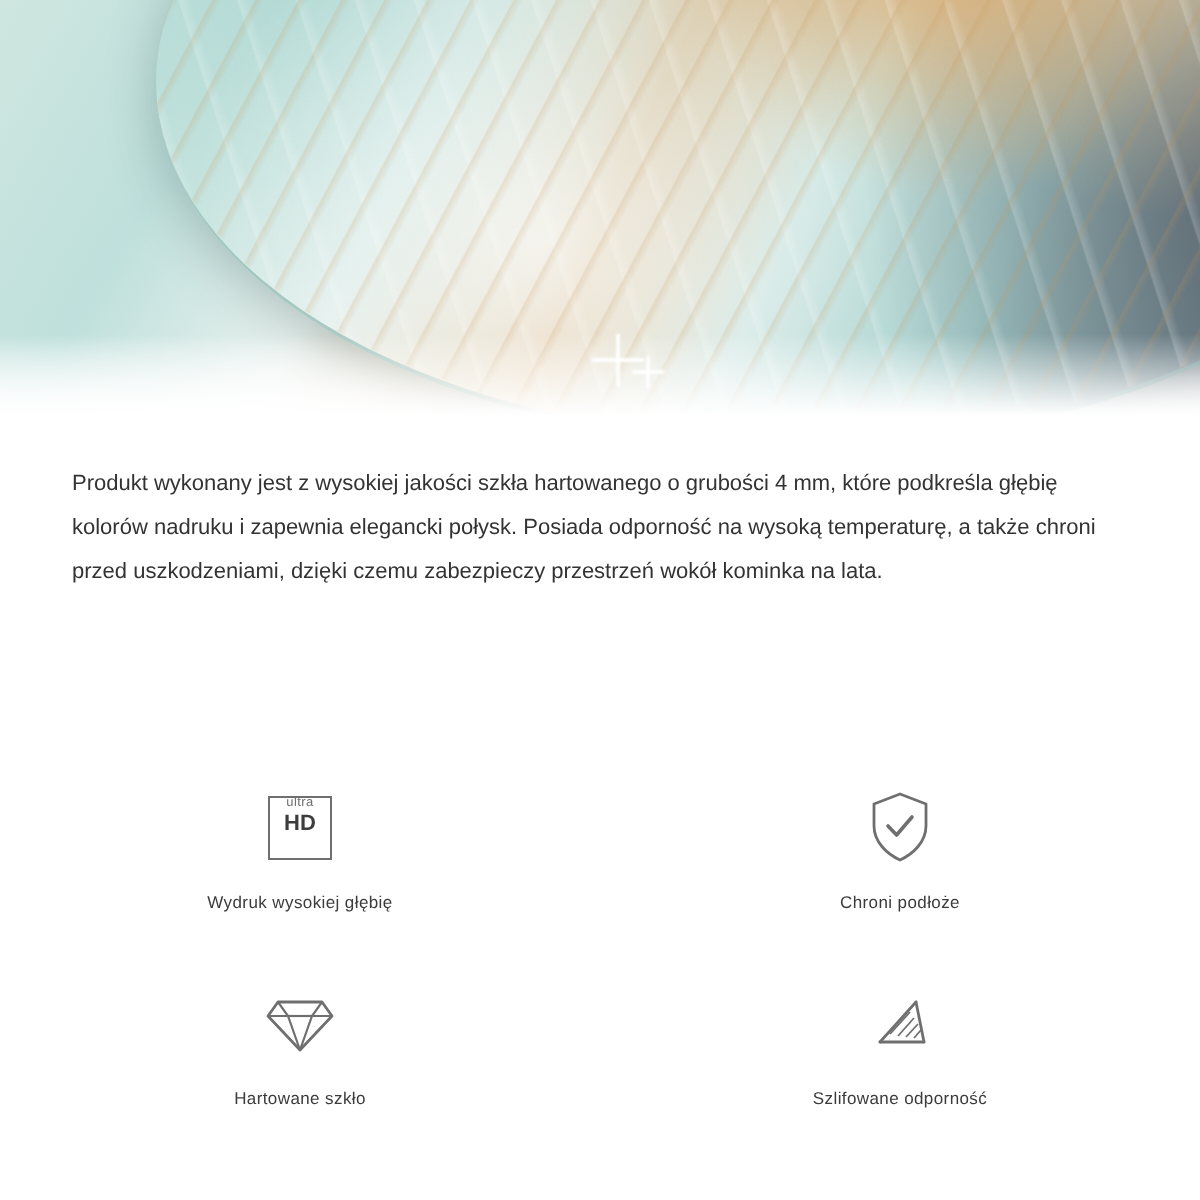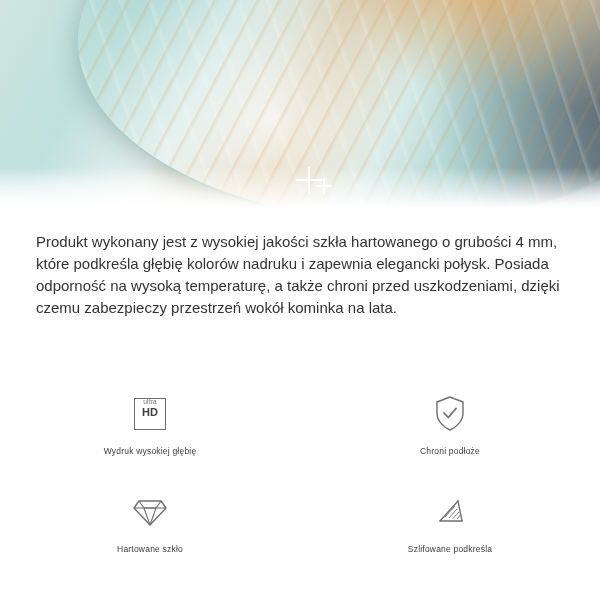--- a/index.html
+++ b/index.html
@@ -127,21 +127,21 @@
     line-height: 32px;
     font-weight: 400;
     color: #2a2a2a;
     letter-spacing: 0.2px;
   }
   .headline .line2 { display: block; }
 
   .body-copy {
     margin: 0;
     padding: 16px 32px 0 36px;
-    font-size: 15px;
+    font-size: 11px;
     line-height: 22px;
     color: #333333;
     max-width: 540px;
   }
 
   
   .features {
     position: absolute;
     left: 0;
     top: 392px;
@@ -259,20 +259,20 @@
           <svg width="36" height="34" viewBox="0 0 36 34" fill="none" aria-hidden="true">
             <path d="M8 26 L26 6" stroke="#6f6f6f" stroke-width="1.4" stroke-linecap="round"></path>
             <path d="M8 26 L30 26" stroke="#6f6f6f" stroke-width="1.4" stroke-linecap="round"></path>
             <path d="M26 6 L30 26" stroke="#6f6f6f" stroke-width="1.4" stroke-linecap="round"></path>
             <path d="M13 22 L23 11" stroke="#6f6f6f" stroke-width="0.9"></path>
             <path d="M17 23 L25 14" stroke="#6f6f6f" stroke-width="0.9"></path>
             <path d="M21 23.5 L27 17" stroke="#6f6f6f" stroke-width="0.9"></path>
             <path d="M25 24 L28.5 20" stroke="#6f6f6f" stroke-width="0.9"></path>
           </svg>
         </div>
-        <div class="feature-label">Szlifowane podkreśla</div>
+        <div class="feature-label">Szlifowane odporność</div>
       </div>
 
 
     </div>
 
   </div>
 </div>
 
 </body></html>

